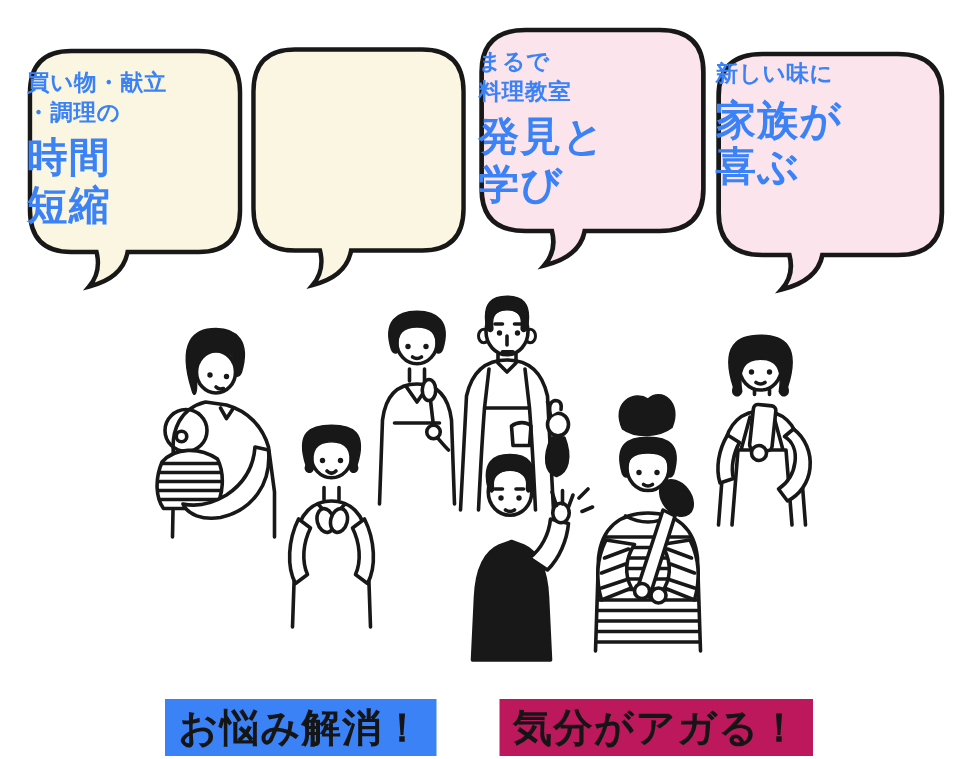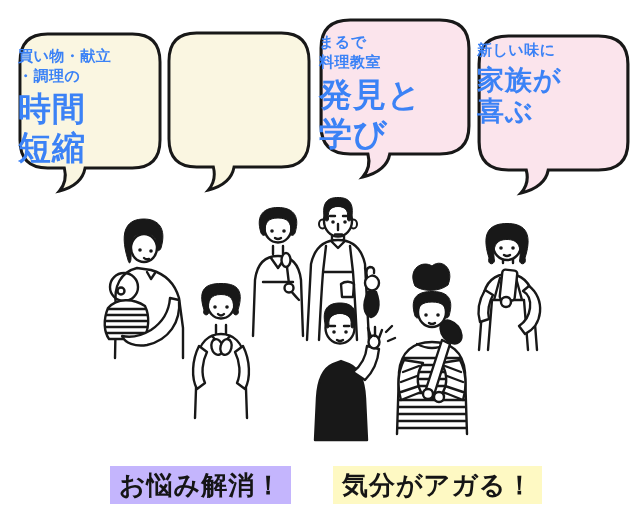--- a/index.html
+++ b/index.html
@@ -1,21 +1,21 @@
 <!DOCTYPE html>
 <html><head>
 <meta charset="utf-8">
 <style>
   html,body{margin:0;padding:0;}
   body{width:636px;height:506px;position:relative;background:#fff;font-family:"Liberation Sans","DejaVu Sans",sans-serif;overflow:hidden;}
   .bubble{position:absolute;}
   .bubble svg.shape{position:absolute;left:0;top:0;overflow:visible;}
   .bubble .txt{position:relative;text-align:left;padding-top:14px;color:#3b82f6;}
   .small{font-size:15px;font-weight:700;line-height:1.3;white-space:pre-line;letter-spacing:0.5px;}
-  .big{font-size:33px;font-weight:700;line-height:1.18;white-space:pre-line;margin-top:5px;letter-spacing:1px;}
+  .big{font-size:27px;font-weight:700;line-height:1.18;white-space:pre-line;margin-top:5px;letter-spacing:1px;}
   .hl-label{position:absolute;top:466px;height:38px;display:flex;align-items:center;padding:0 9px;font-size:26px;font-weight:700;color:#151515;letter-spacing:1px;}
   #illustration{position:absolute;left:95px;top:188px;}
   .lineart{stroke:#181818;stroke-width:2.4;fill:none;stroke-linecap:round;stroke-linejoin:round;}
   .fillw{fill:#fff;}
   .fillb{fill:#181818;stroke:#181818;}
 </style>
 </head>
 <body>
 
 <div class="bubble" style="left:18px;top:32px;width:144px;height:160px;">
@@ -181,18 +181,18 @@
     <path class="lineart" d="M291,144 L297,138 M293,153 L300,150" stroke-width="2.2"></path>
     <ellipse class="fillw" cx="245" cy="140" rx="14.5" ry="15.5" stroke="#181818" stroke-width="2.4"></ellipse>
     <path class="fillb" d="M230.5,138 C226,120 234,115 245,115 C256,115 264,120 259.5,138 C258,141 255.5,140.5 256,137 C257,129 252.5,125.5 245,125.5 C237.5,125.5 233,129 234,137 C234.5,140.5 232,141 230.5,138 Z"></path>
     <path class="lineart" d="M235,138 h5 M249,138 h5" stroke-width="1.8"></path>
     <circle cx="239" cy="144" r="1.8" fill="#181818"></circle>
       <circle cx="251" cy="144" r="1.8" fill="#181818"></circle>
     <path class="lineart" d="M242,152 Q245,154 248,152" stroke-width="1.8"></path>
   </g>
 </svg>
 
-<div class="hl-label" style="left: 110px; background: #c4b5fd;">
+<div class="hl-label" style="left: 110px; background: #3b82f6;">
   <span>お悩み解消！</span>
 </div>
-<div class="hl-label" style="left: 333px; background: #fef9c3;">
+<div class="hl-label" style="left: 333px; background: #be185d;">
   <span>気分がアガる！</span>
 </div>
 
 </body></html>

